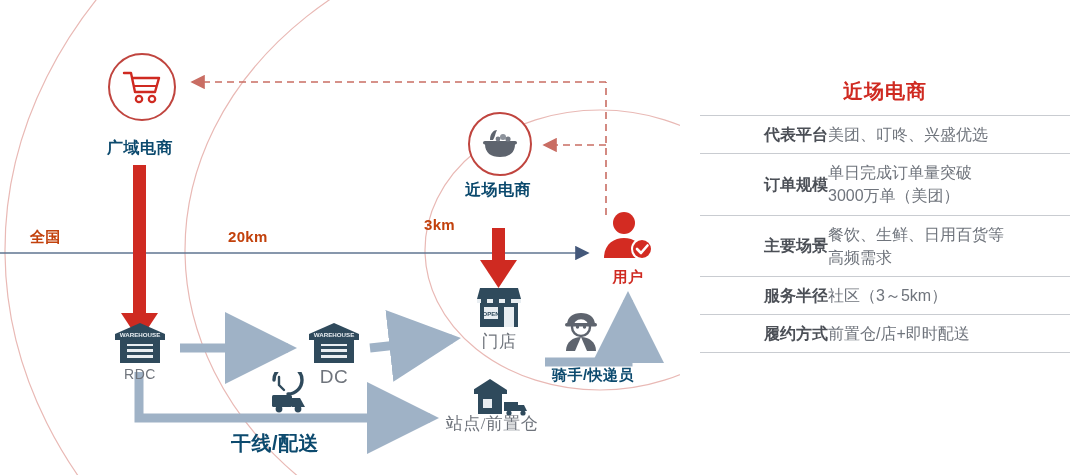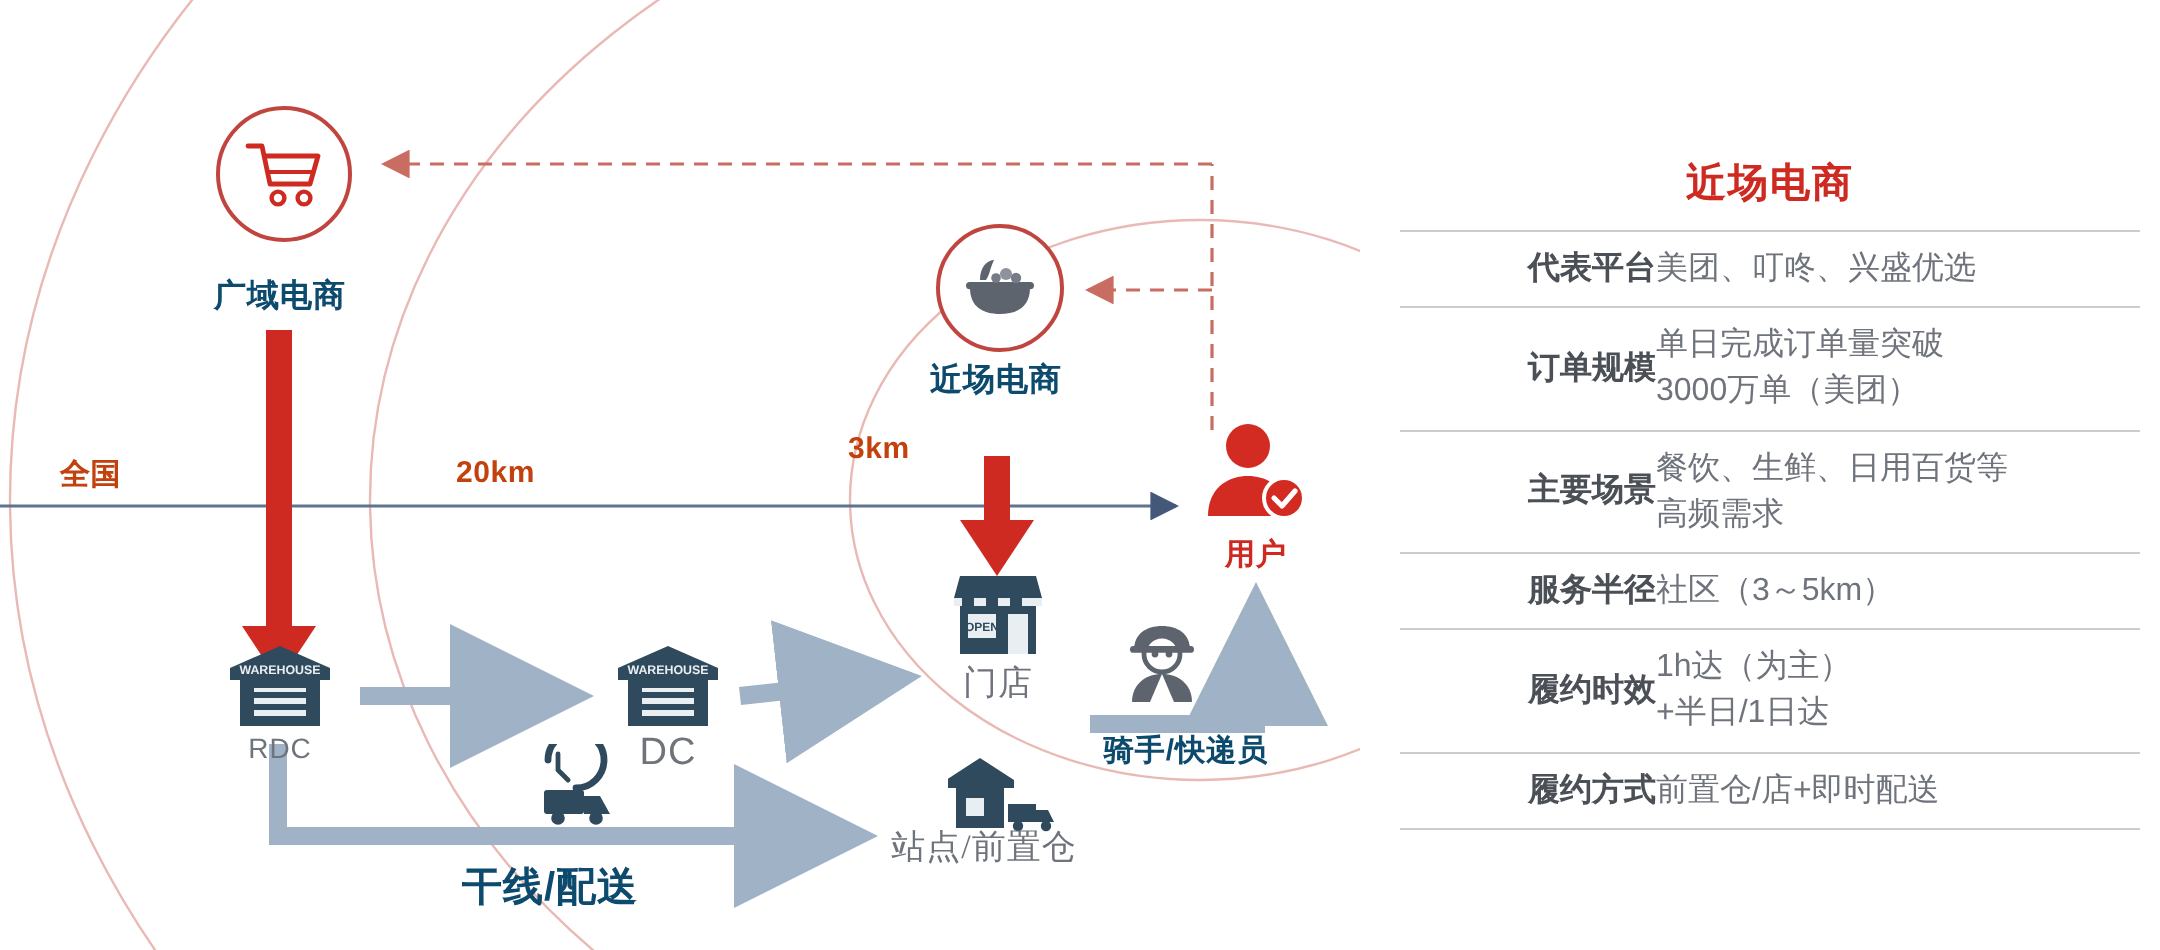--- a/index.html
+++ b/index.html
@@ -251,27 +251,20 @@
             <span class="sub">高频需求</span>
           </td>
         </tr>
         <tr>
           <td class="k">服务半径</td>
           <td class="v">
             <span class="sub">社区（3～5km）</span>
           </td>
         </tr>
         <tr>
-          <td class="k">履约时效</td>
-          <td class="v">
-            <span class="sub">1h达（为主）</span>
-            <span class="sub">+半日/1日达</span>
-          </td>
-        </tr>
-        <tr>
           <td class="k">履约方式</td>
           <td class="v">
             <span class="sub">前置仓/店+即时配送</span>
           </td>
         </tr>
       </tbody>
     </table>
   </div>
 
 </div>

